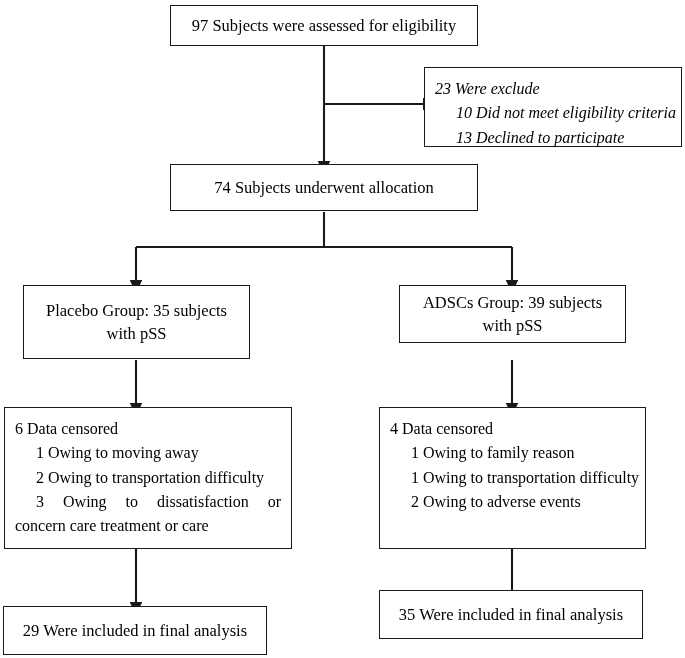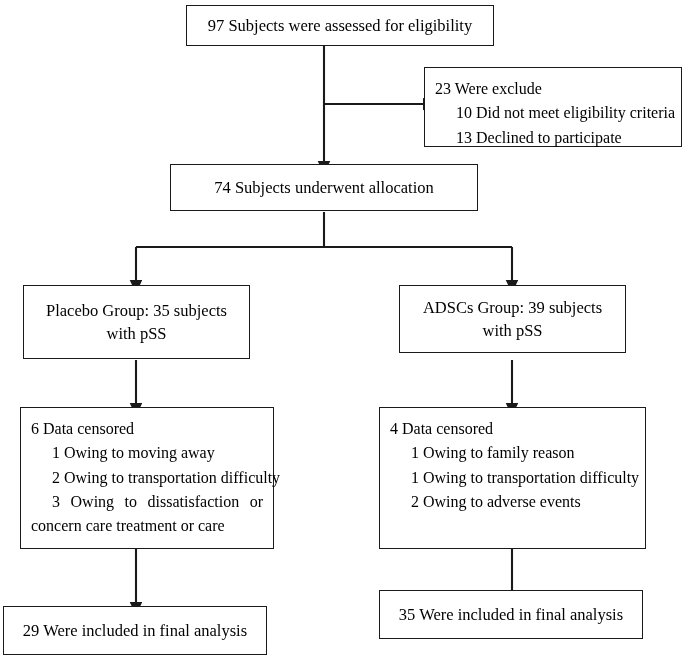--- a/index.html
+++ b/index.html
@@ -91,45 +91,45 @@
       <path d="M512,247 L512,281" marker-end="url(#arrow)"></path>
 
       <path d="M136,360 L136,404" marker-end="url(#arrow)"></path>
       <path d="M512,360 L512,404" marker-end="url(#arrow)"></path>
 
       <path d="M136,549 L136,603" marker-end="url(#arrow)"></path>
       <path d="M512,549 L512,603" marker-end="url(#arrow)"></path>
     </g>
   </svg>
 
-  <div class="node center" style="left:170px; top:5px; width:308px; height:41px;margin-left:16px;">
+  <div class="node center" style="left:170px; top:5px; width:308px; height:41px;">
     <div class="line">97 Subjects were assessed for eligibility</div>
   </div>
 
-  <div class="node listbox" style="left:424px; top:67px; width:258px; height:80px;">
+  <div class="node listbox" style="left:424px; top:67px; width:258px; height:80px;font-style:italic;">
     <div class="line">23 Were exclude</div>
     <div class="line indent">10 Did not meet eligibility criteria</div>
     <div class="line indent">13 Declined to participate</div>
   </div>
 
   <div class="node center" style="left:170px; top:164px; width:308px; height:47px;">
     <div class="line">74 Subjects underwent allocation</div>
   </div>
 
   <div class="node center" style="left:23px; top:285px; width:227px; height:74px;">
     <div class="line">Placebo Group: 35 subjects</div>
     <div class="line">with pSS</div>
   </div>
 
-  <div class="node center" style="left:399px; top:285px; width:227px; height:68px;">
+  <div class="node center" style="left:399px; top:285px; width:227px; height:58px;">
     <div class="line">ADSCs Group: 39 subjects</div>
     <div class="line">with pSS</div>
   </div>
 
-  <div class="node listbox" style="left:20px; top:407px; width:254px; height:142px;">
+  <div class="node listbox" style="left:4px; top:407px; width:288px; height:142px;">
     <div class="line">6 Data censored</div>
     <div class="line indent">1 Owing to moving away</div>
     <div class="line indent">2 Owing to transportation difficulty</div>
     <div class="line just">3 Owing to dissatisfaction or</div>
     <div class="line cont">concern care treatment or care</div>
   </div>
 
   <div class="node listbox" style="left:379px; top:407px; width:267px; height:142px;">
     <div class="line">4 Data censored</div>
     <div class="line indent">1 Owing to family reason</div>

